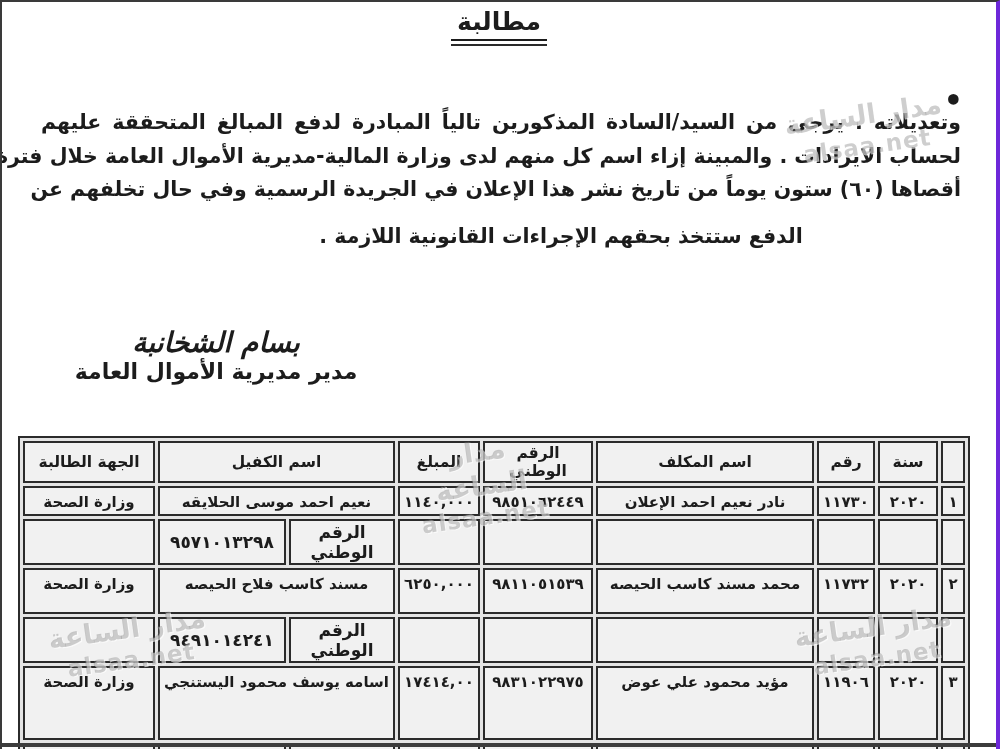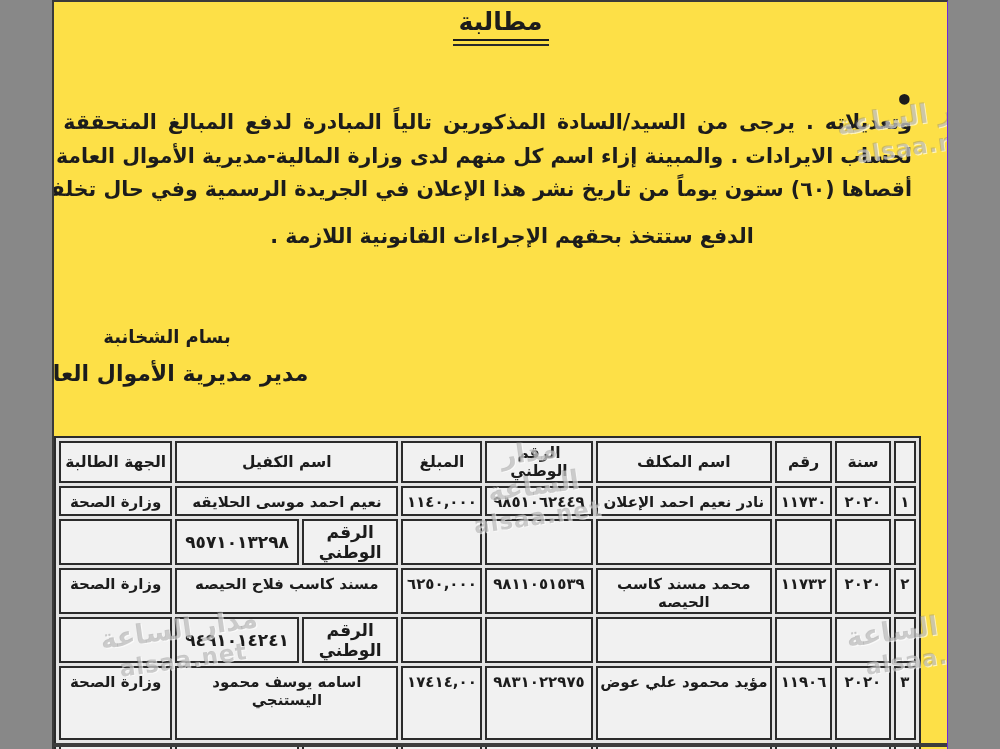--- a/index.html
+++ b/index.html
@@ -1,23 +1,23 @@
 <!DOCTYPE html>
 <html lang="ar" dir="rtl"><head>
 <meta charset="utf-8">
 <style>
   html,body{margin:0;padding:0;background:#888;}
   .page{
     position:relative;
-    width:896px;height:749px;
+    width:1000px;height:749px;
     margin:0 auto;
-    background:#fde047;
+    background:#ffffff;
     border-top:2px solid #3a3a3a;
     border-left:2px solid #3a3a3a;
-    border-right:1px solid #6d28d9;
+    border-right:4px solid #6d28d9;
     box-sizing:border-box;
     overflow:hidden;
     font-family:"DejaVu Sans","Liberation Sans",sans-serif;
     color:#1c1c1c;
     direction:rtl;
   }
   
   .title-wrap{position:absolute;top:5px;right:0;left:0;text-align:center;}
   .doc-title{display:inline-block;font-size:25px;font-weight:bold;letter-spacing:1px;}
   .title-rule{height:2px;background:#1c1c1c;margin:3px auto 0 auto;width:96px;}
@@ -31,21 +31,21 @@
     position:absolute;right:-2px;top:-2px;font-size:30px;line-height:30px;
   }
   .p-line{text-align:justify;text-align-last:justify;white-space:nowrap;}
   .p-line.first{padding-right:38px;}
   .p-line.last{text-align:center;text-align-last:center;padding-left:120px;}
   
   .signature{
     position:absolute;top:324px;right:630px;width:300px;text-align:center;
     font-weight:bold;
   }
-  .sig-name{font-size:18px;margin-bottom:14px;letter-spacing:1px;}
+  .sig-name{font-size:28px;letter-spacing:1px;font-style:italic;}
   .sig-title{font-size:22px;text-align:center;}
   
   table.claims{
     position:absolute;top:434px;right:26px;
     border-collapse:separate;border-spacing:3px;
     table-layout:fixed;
     border:2px solid #2b2b2b;
     background:#e4e4e4;
   }
   table.claims td,table.claims th{

